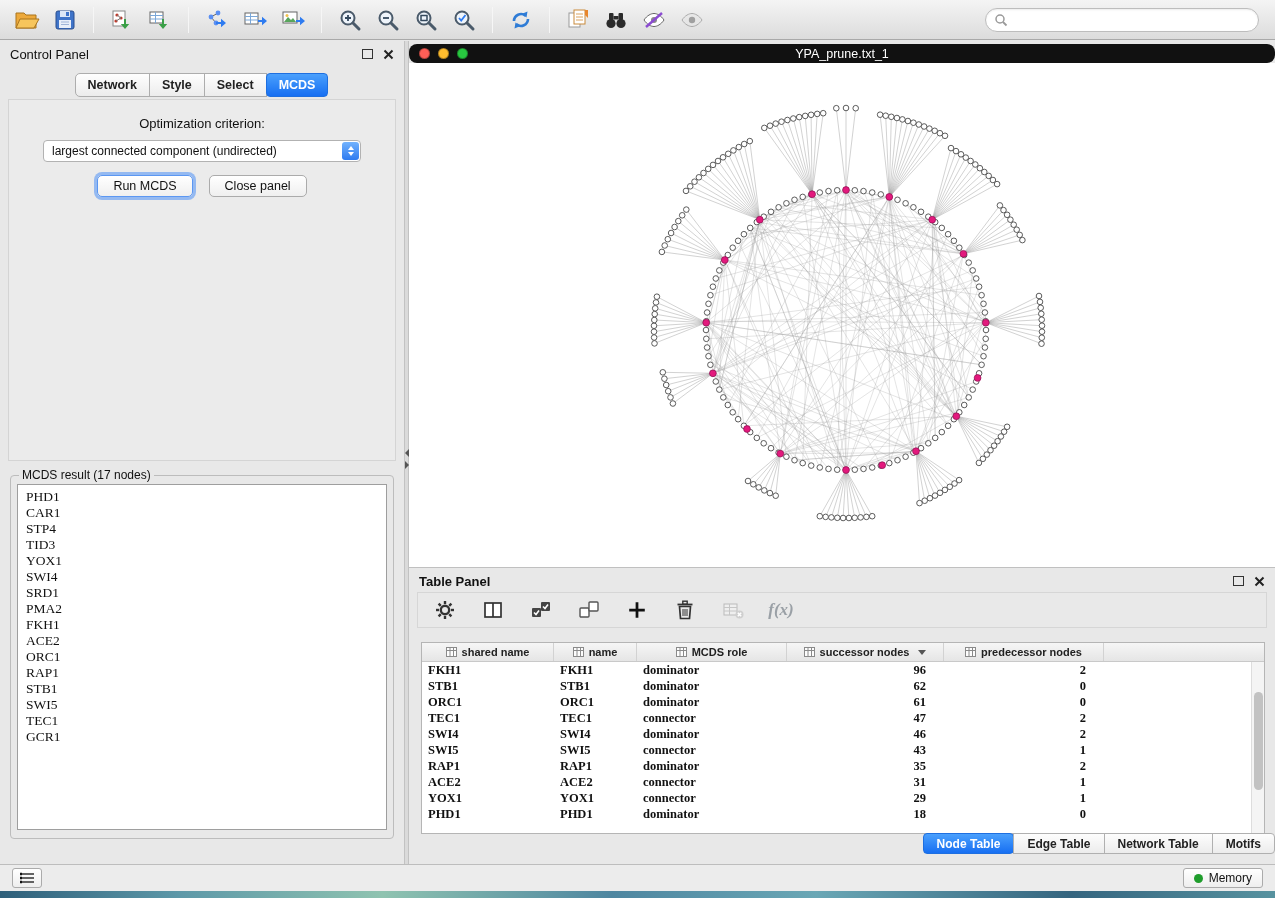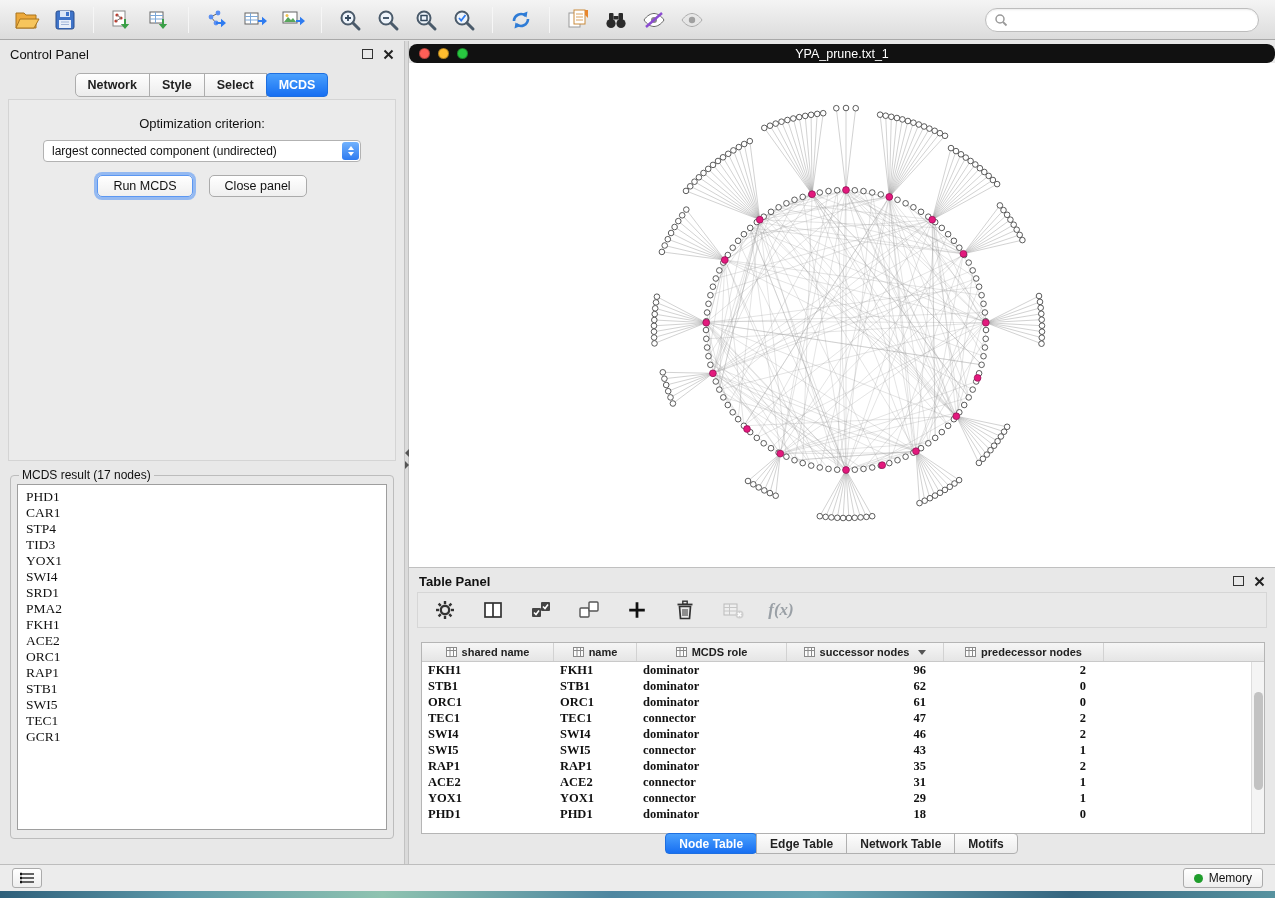--- a/index.html
+++ b/index.html
@@ -72,21 +72,21 @@
   #table-wrap { position:absolute; left:12px; right:10px; top:74px; height:192px; background:#fff; border:1px solid #b5b5b5; }
   #t-header { display:flex; height:19px; background:linear-gradient(#f6f6f6,#e5e5e5); border-bottom:1px solid #c9c9c9; }
   .th { display:flex; align-items:center; justify-content:center; gap:5px; font-size:11px; color:#222;
     border-right:1px solid #d2d2d2; height:100%; }
   .sort-arrow { width:0; height:0; border-left:4px solid transparent; border-right:4px solid transparent; border-top:5px solid #555; margin-left:4px; }
   .tr { display:flex; height:16px; }
   .td { font-family:"Liberation Serif",serif; font-size:12.5px; color:#111; padding-left:6px; line-height:16px; white-space:nowrap; overflow:hidden; }
   .td.num { text-align:right; padding-right:18px; }
   #t-scrollbar { position:absolute; top:19px; right:0; bottom:0; width:13px; background:#f4f4f4; border-left:1px solid #ddd; }
   #t-thumb { position:absolute; left:1.5px; width:9px; top:30px; height:98px; background:#c2c2c2; border-radius:5px; }
-  #tp-tabs { position:absolute; left:0; right:0; bottom:10px; display:flex; justify-content:center; }
+  #tp-tabs { position:absolute; left:0; right:0; bottom:10px; display:flex; justify-content:flex-end; }
   .tp-tab { height:21px; padding:0 13px; font-size:12px; color:#222; display:flex; align-items:center;
     border:1px solid #b0b0b0; margin-left:-1px; background:linear-gradient(#fdfdfd,#ececec); }
   .tp-tab:first-child { border-radius:4px 0 0 4px; }
   .tp-tab:last-child { border-radius:0 4px 4px 0; }
   .tp-tab.active { background:linear-gradient(#4aa0fd,#176ff2); color:#fff; border-color:#1e6fe0; border-radius:4px; }
 
   
   #status-bar { position:absolute; left:0; right:0; bottom:7px; height:27px; background:#ececec; border-top:1px solid #bdbdbd;
     display:flex; align-items:center; padding:0 12px; }
   #menu-btn { width:30px; height:20px; background:linear-gradient(#fff,#eee); border:1px solid #ababab; border-radius:3px;

